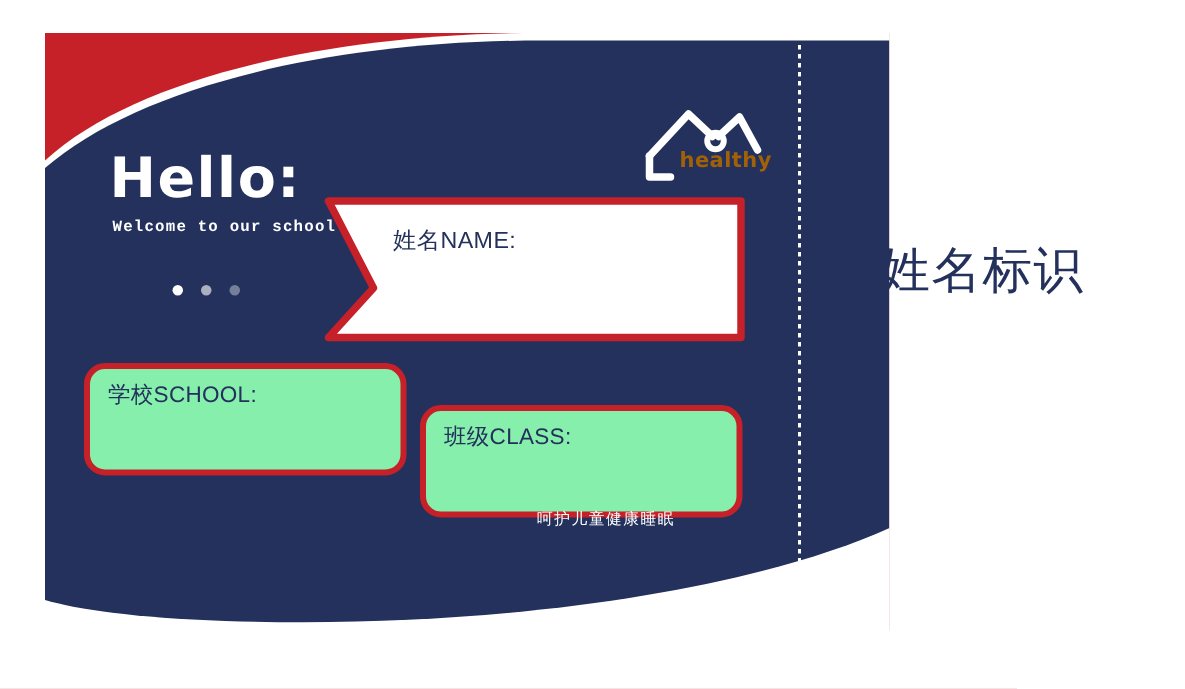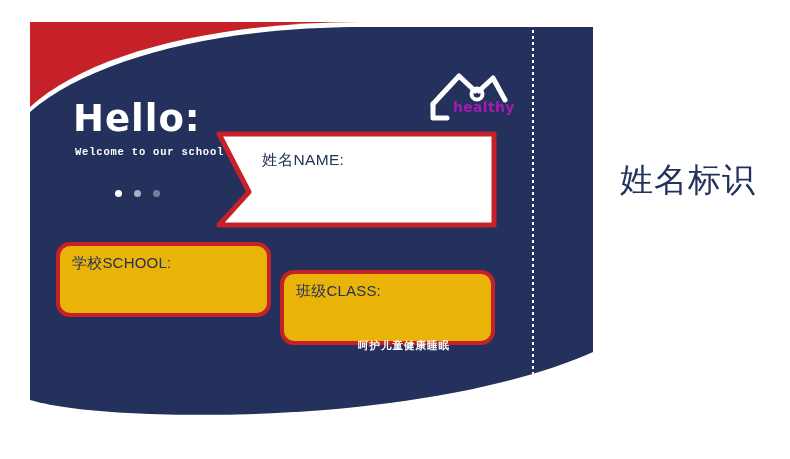--- a/index.html
+++ b/index.html
@@ -95,21 +95,21 @@
     height: 68px;
   }
   .logo svg { display: block; }
   .logo-word {
     position: absolute;
     left: 28px;
     top: 40px;
     font-family: "DejaVu Sans", sans-serif;
     font-size: 14px;
     font-weight: 600;
-    color: #a21caf;
+    color: #a16207;
     letter-spacing: 0.3px;
     line-height: 1;
   }
 
   
   .name-banner {
     position: absolute;
     left: 185px;
     top: 108px;
     width: 283px;
@@ -124,21 +124,21 @@
     font-size: 15.5px;
     color: #23315C;
     letter-spacing: 0.3px;
     white-space: nowrap;
   }
 
   
   .field {
     position: absolute;
     box-sizing: border-box;
-    background: #eab308;
+    background: #86efac;
     border: 4px solid #C62128;
     border-radius: 14px;
   }
   .field-school { left: 26px;  top: 220px; width: 215px; height: 75px; }
   .field-class  { left: 250px; top: 220px; width: 215px; height: 75px; margin-top: 28px; }
   .field-label {
     position: absolute;
     left: 12px;
     top: 8px;
     font-family: "Liberation Sans", "DejaVu Sans", sans-serif;
@@ -148,30 +148,30 @@
     white-space: nowrap;
   }
 
   
   .slogan {
     position: absolute;
     left: 328px;
     top: 317px;
     font-family: "DejaVu Sans", sans-serif;
     font-size: 10.5px;
-    font-weight: bold;
+    font-weight: normal;
     color: #ffffff;
     letter-spacing: 1px;
     white-space: nowrap;
   }
 
   
   .side-copy {
     position: absolute;
-    left: 620px;
+    left: 587px;
     top: 158px;
     width: 170px;
   }
   .side-line {
     font-family: "Liberation Sans", "DejaVu Sans", sans-serif;
     font-size: 33px;
     font-weight: 500;
     color: #23315C;
     letter-spacing: 1px;
     line-height: 1.33;

